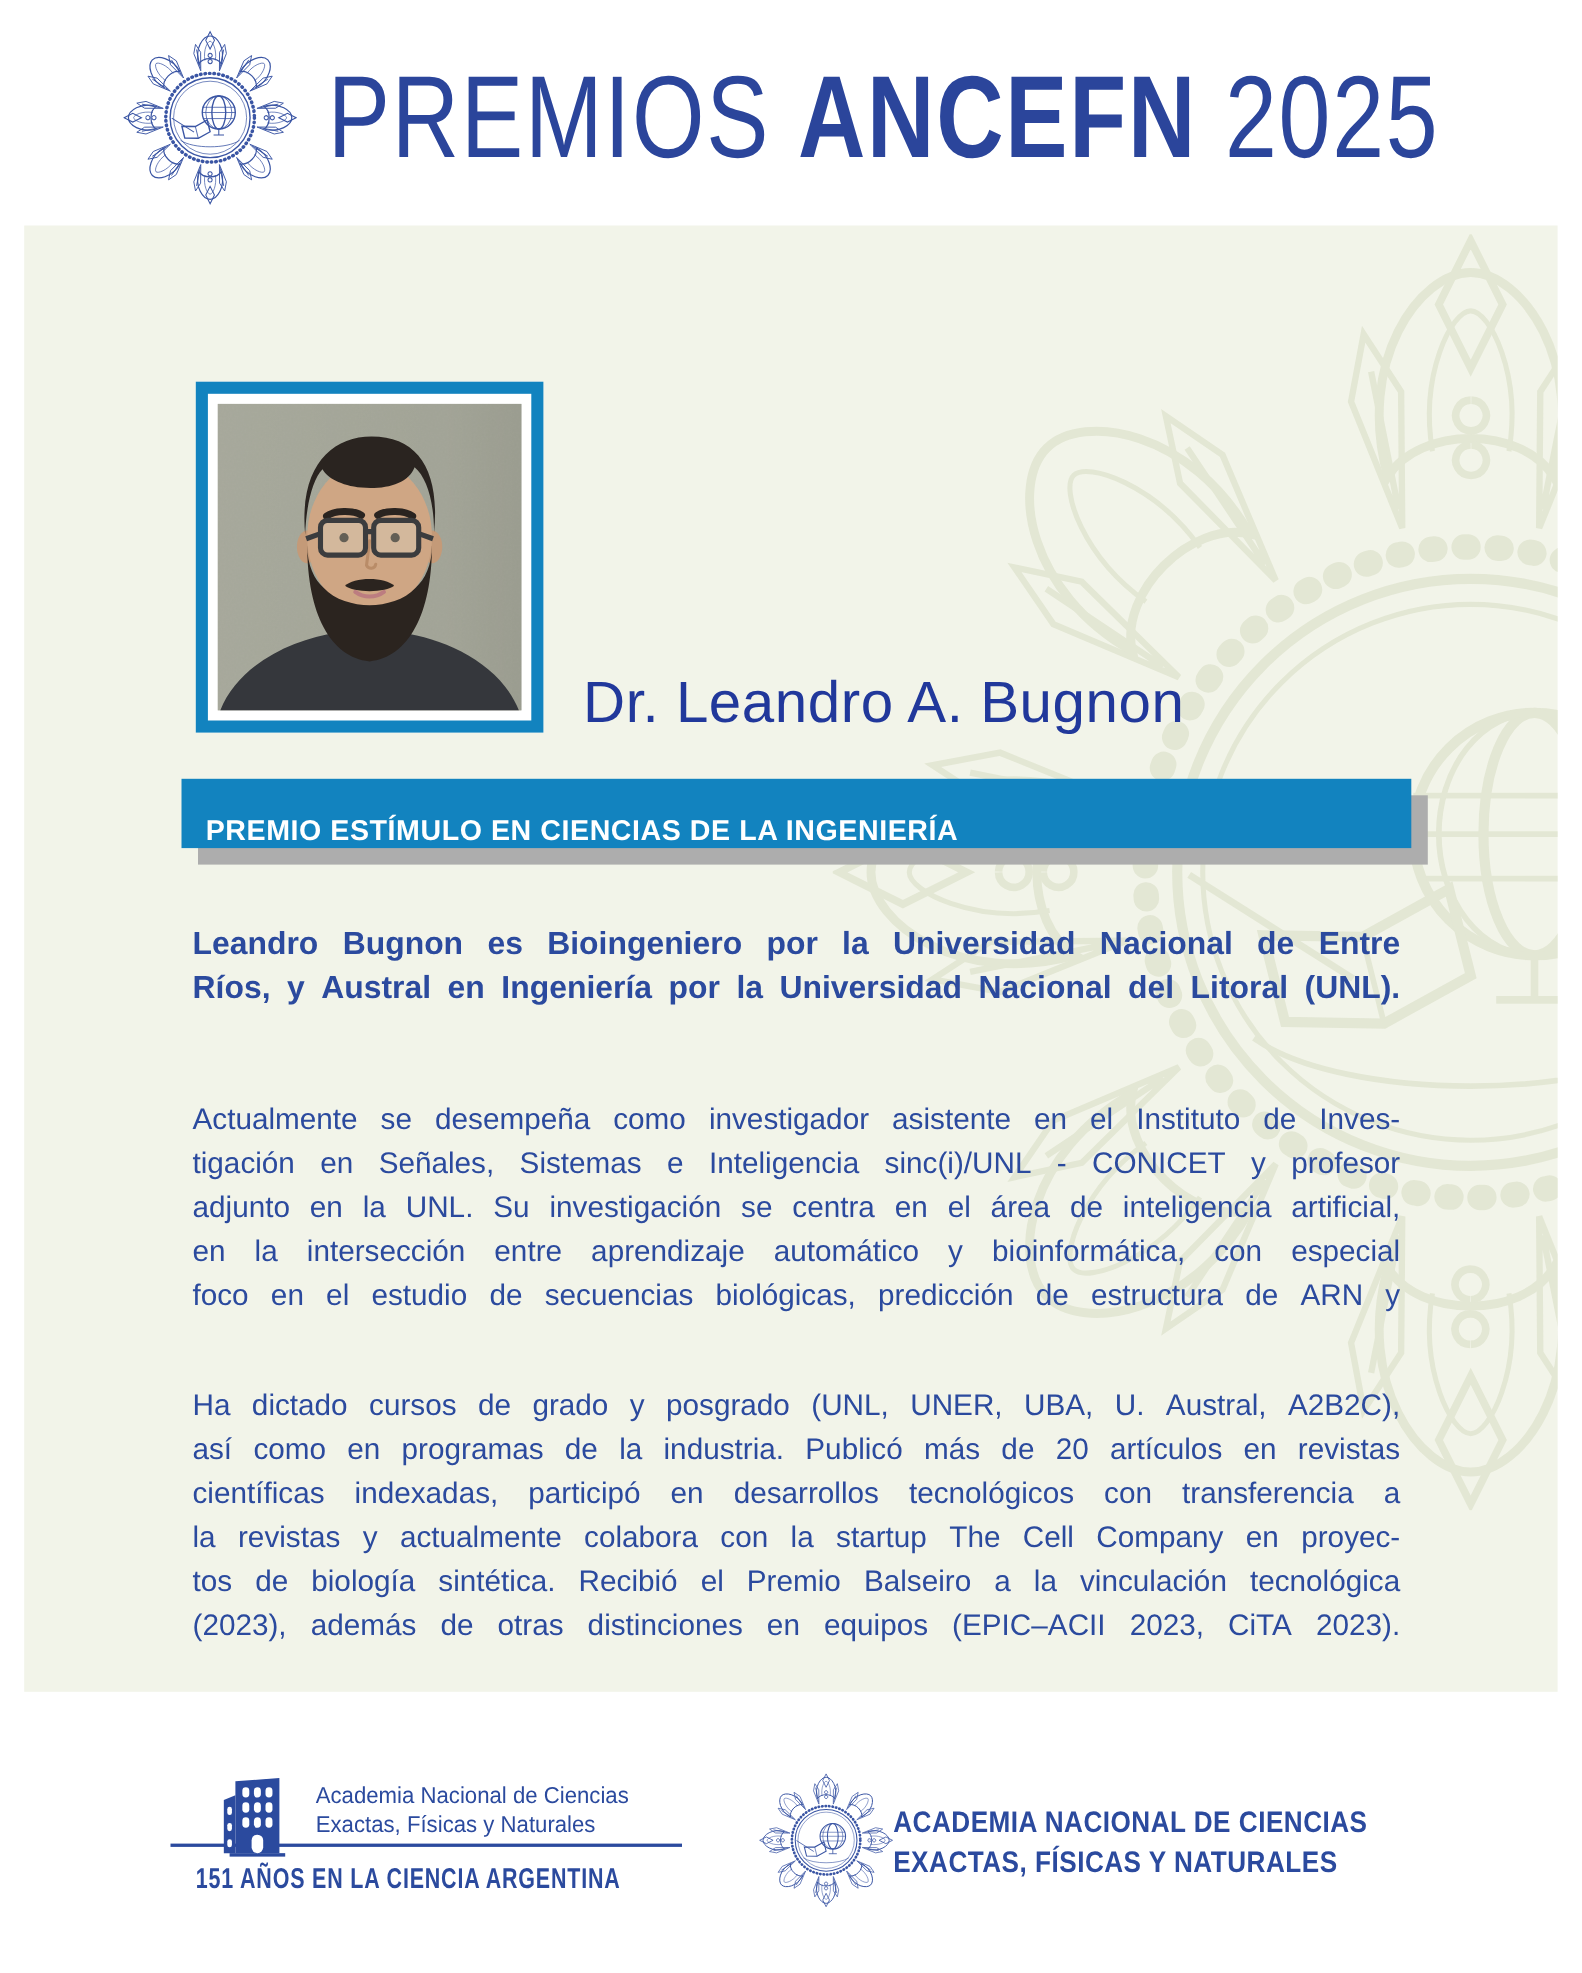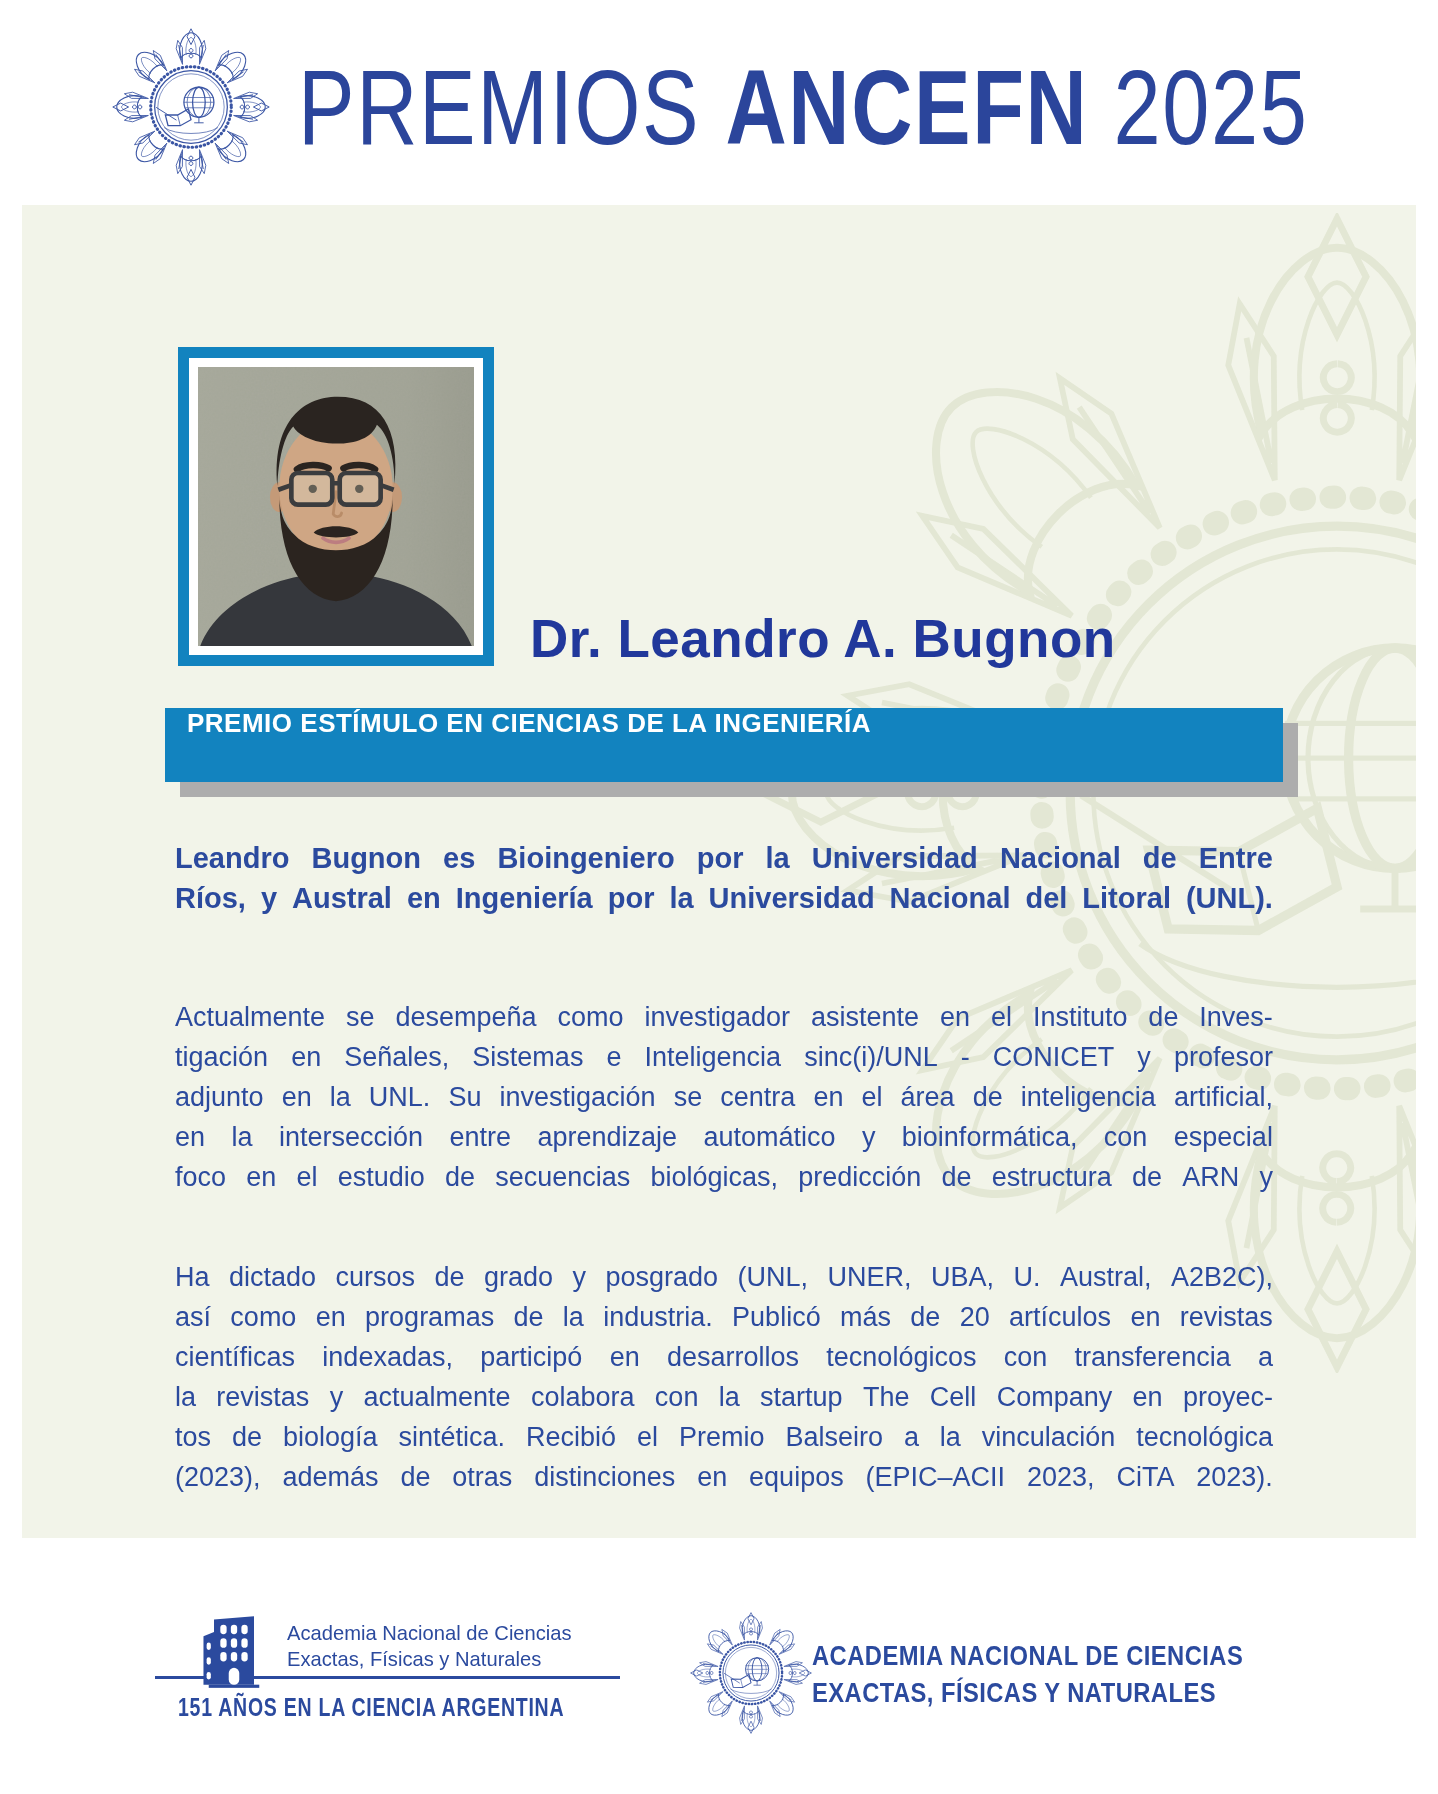--- a/index.html
+++ b/index.html
@@ -24,28 +24,28 @@
   .watermark{position:absolute;left:735px;top:8px;width:1160px;height:1160px;color:#e2e6d2;opacity:.9;}
   
   .photo-frame{
     position:absolute;left:156px;top:142px;width:316px;height:319px;
     background:#ffffff;border:11px solid #1283bf;box-sizing:border-box;
   }
   .photo-inner{position:absolute;left:9px;top:9px;right:9px;bottom:9px;overflow:hidden;}
   .photo-inner svg{width:100%;height:100%;display:block;}
   
   .recipient-name{
-    position:absolute;left:508px;top:403px;font-size:53px;font-weight:700;
+    position:absolute;left:508px;top:403px;font-size:53px;font-weight:400;
     letter-spacing:.5px;color:#21389b;white-space:nowrap;
   }
   
   .award-banner{
-    position:absolute;left:143px;top:503px;width:1118px;height:74px;
+    position:absolute;left:143px;top:503px;width:1118px;height:63px;
     background:#1283bf;box-shadow:15px 15px 0 0 #adadad;
-    display:flex;align-items:flex-start;
+    display:flex;align-items:flex-end;
   }
   .award-banner span{
     color:#ffffff;font-weight:700;font-size:26px;letter-spacing:.5px;
     padding-left:22px;white-space:nowrap;
   }
   
   .textcol{position:absolute;left:153px;width:1098px;color:#2b4a9e;text-align:center;}
   .bio-intro{top:633px;font-size:29px;font-weight:700;}
   .bio-para2{top:792px;font-size:27px;}
   .bio-para3{top:1052px;font-size:27px;}

